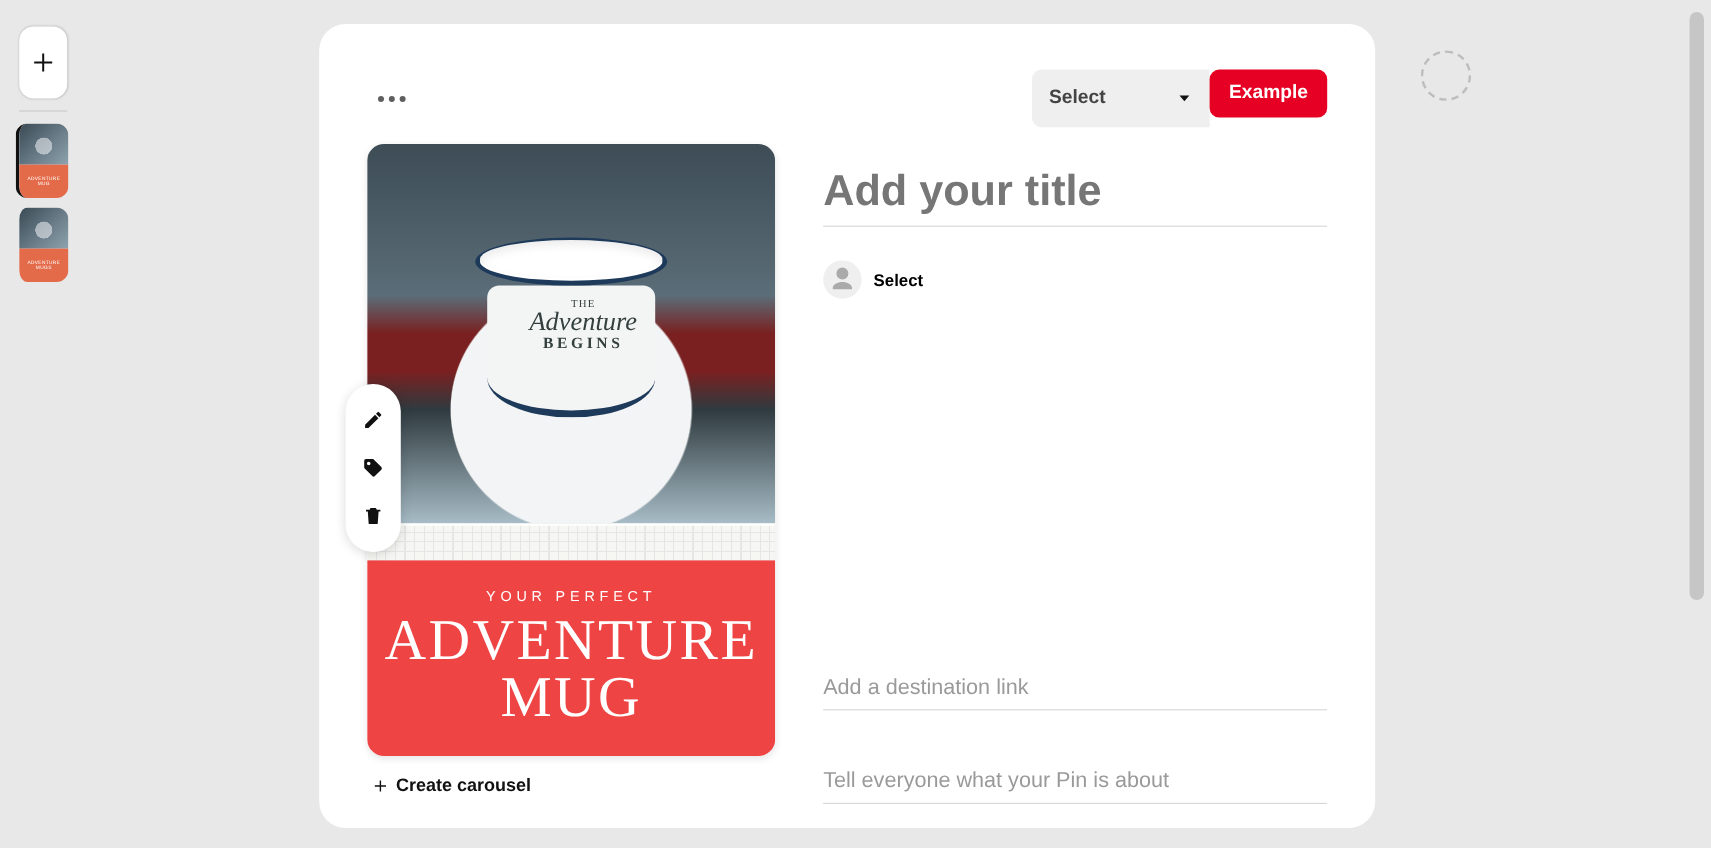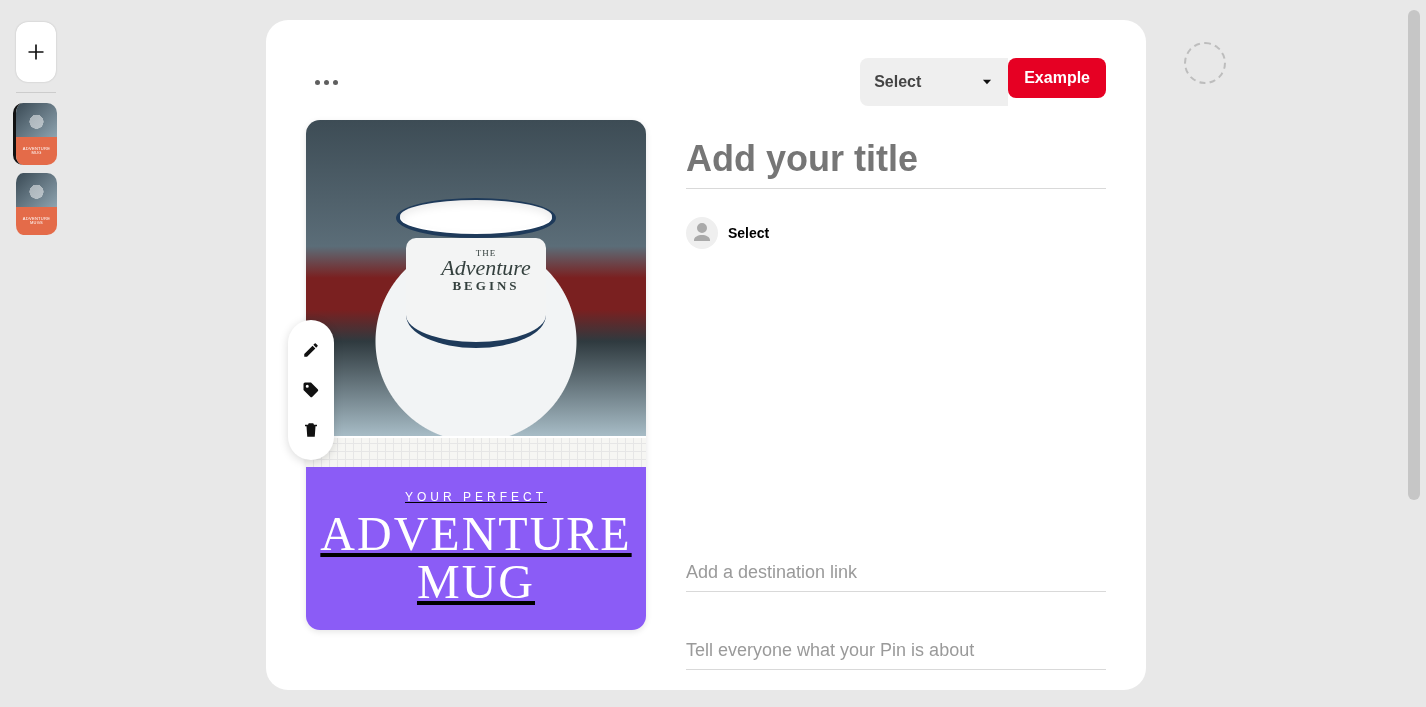--- a/index.html
+++ b/index.html
@@ -150,21 +150,20 @@
   }
   .pin-preview {
     width: 340px;
     height: 510px;
     border-radius:14px;
     overflow:hidden;
     display:flex;
     flex-direction:column;
     position:relative;
     box-shadow: 0 2px 6px rgba(0,0,0,0.1);
-    text-decoration: underline;
   }
   .pin-photo {
     height: 62%;
     background:
       radial-gradient(circle at 50% 70%, #f2f4f5 0 100px, transparent 101px),
       linear-gradient(180deg, #3d4c55 0%, #5b6d78 40%, #7a2020 50%, #7a2020 60%, #2f3a3f 70%, #a7bcc6 100%);
     position:relative;
     display:flex; align-items:center; justify-content:center;
   }
   .mug {
@@ -205,21 +204,21 @@
   .pin-tear {
     height: 6%;
     background:
       repeating-linear-gradient(0deg, transparent, transparent 7px, #e6e6e6 7px, #e6e6e6 8px),
       repeating-linear-gradient(90deg, transparent, transparent 7px, #e6e6e6 7px, #e6e6e6 8px),
       #f6f6f3;
     border-top: 2px solid #fff;
   }
   .pin-caption {
     flex:1;
-    background:#8b5cf6;
+    background:#ef4444;
     color:#fff;
     text-align:center;
     display:flex; flex-direction:column; align-items:center; justify-content:center;
     padding:10px;
   }
   .pin-kicker {
     font-size:12px;
     letter-spacing:4px;
     margin-bottom:6px;
     font-weight:500;
@@ -407,20 +406,26 @@
                 <path d="M21 11l-9-9H4a2 2 0 0 0-2 2v8l9 9a2 2 0 0 0 2.83 0L21 13.83A2 2 0 0 0 21 11zM7 9a2 2 0 1 1 0-4 2 2 0 0 1 0 4z"></path>
               </svg>
           </div>
           <div class="tool">
             <svg viewBox="0 0 24 24">
                 <path d="M6 7h12l-1 14H7L6 7zm3-4h6l1 2h4v2H4V5h4l1-2z"></path>
               </svg>
           </div>
         </div>
 
+        <div class="create-carousel">
+          <svg viewBox="0 0 24 24">
+              <path d="M11 4h2v7h7v2h-7v7h-2v-7H4v-2h7z" fill="#111"></path>
+            </svg>
+          <span>Create carousel</span>
+        </div>
       </div>
 
       <div class="form-col">
         <input class="field title-field" placeholder="Add your title" style="">
 
         <div class="author-row">
           <div class="avatar">
             <svg viewBox="0 0 24 24">
                 <path d="M12 12a5 5 0 1 0-5-5 5 5 0 0 0 5 5zm0 2c-4 0-8 2-8 5v1h16v-1c0-3-4-5-8-5z"></path>
               </svg>

